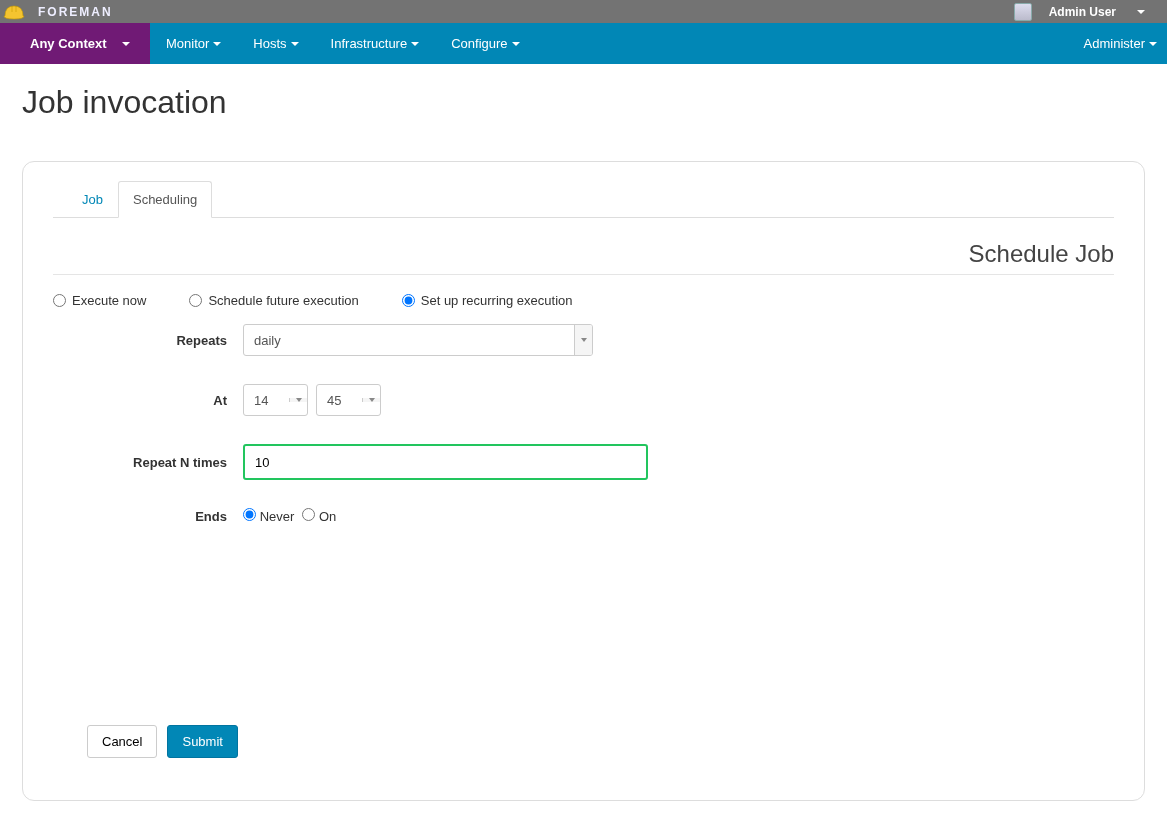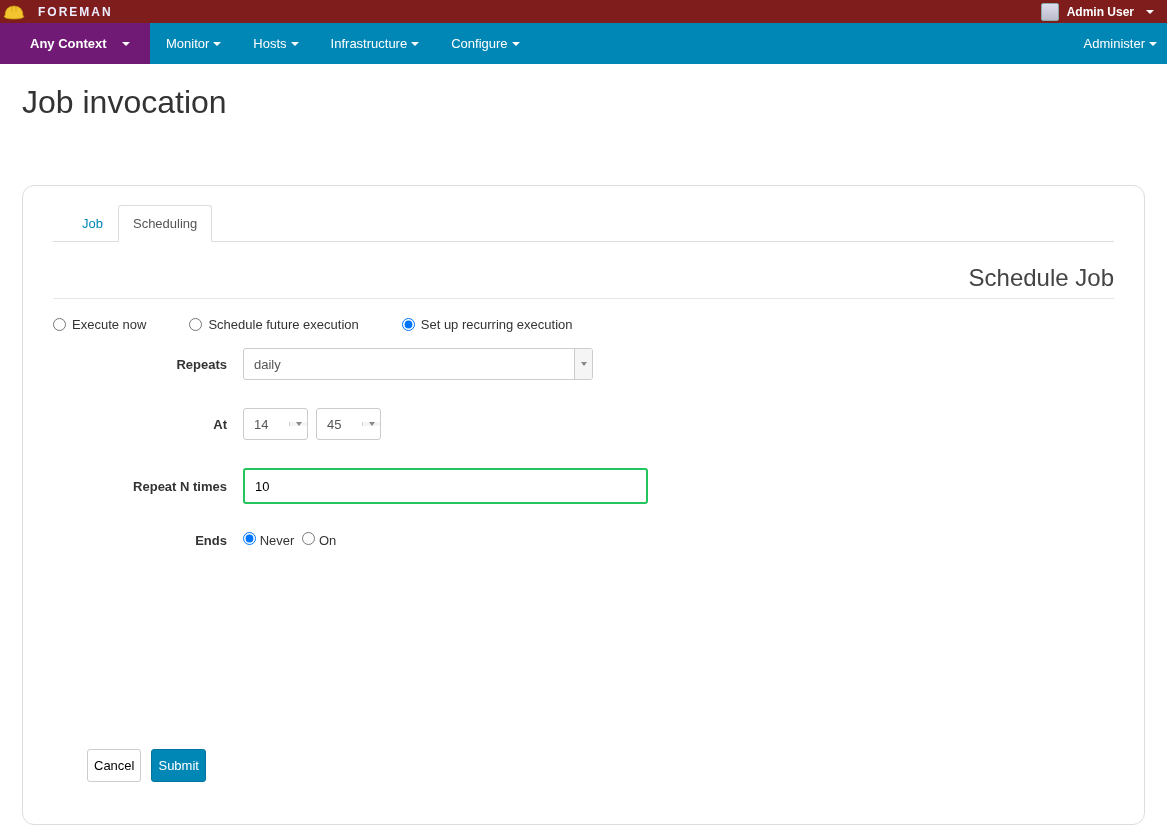--- a/index.html
+++ b/index.html
@@ -5,42 +5,42 @@
   * { box-sizing: border-box; margin: 0; padding: 0; }
   body {
     font-family: "Helvetica Neue", Helvetica, Arial, sans-serif;
     font-size: 13px;
     color: #333;
     background: #fff;
     width: 1167px;
   }
   
   .topbar {
-    background: #7f1d1d;
+    background: #737373;
     height: 23px;
     display: flex;
     align-items: center;
-    padding: 0 13px 0 0;
+    padding: 0 22px 0 0;
     color: #fff;
   }
   .brand-wrap { display: flex; align-items: center; }
   .brand-icon {
     width: 28px; height: 23px; display:flex; align-items:center; justify-content:center;
   }
   .brand-icon svg { width: 24px; height: 20px; }
   .brand-text {
     font-weight: bold;
     letter-spacing: 2px;
     font-size: 12px;
     margin-left: 10px;
     color: #eef;
     font-family: Arial, sans-serif;
   }
   .topbar-spacer { flex: 1; }
-  .user-block { display:flex; align-items:center; gap:8px; font-size:12px; font-weight:bold; cursor:pointer;}
+  .user-block { display:flex; align-items:center; gap:17px; font-size:12px; font-weight:bold; cursor:pointer;}
   .avatar {
     width:18px; height:18px; background:#cfd8dc; border:1px solid #8aa; display:inline-block;
     border-radius:2px;
     background: linear-gradient(#dde, #bbc);
   }
   .caret {
     display:inline-block; width:0; height:0;
     border-left:4px solid transparent;
     border-right:4px solid transparent;
     border-top:4px solid #fff;
@@ -72,21 +72,21 @@
   .nav-admin { margin-left:auto; padding-right: 10px; }
 
   
   .page {
     padding: 20px 22px;
   }
   h1.page-title {
     font-size: 32px;
     font-weight: normal;
     color: #333;
-    margin-bottom: 64px;
+    margin-bottom: 40px;
   }
 
   .panel {
     border: 1px solid #ddd;
     border-radius: 12px;
     padding: 18px 30px 30px 30px;
     min-height: 640px;
     position: relative;
   }
 
@@ -187,21 +187,21 @@
 
   .ends-options { display:flex; align-items:center; }
 
   .actions {
     position:absolute;
     left: 64px;
     bottom: 42px;
     display:flex; gap:10px;
   }
   .btn {
-    padding: 8px 6px;
+    padding: 8px 14px;
     font-size:13px;
     border-radius:3px;
     cursor:pointer;
     border:1px solid #ccc;
     background:#fff;
   }
   .btn-primary {
     background:#0187b6;
     border-color:#0174a0;
     color:#fff;

